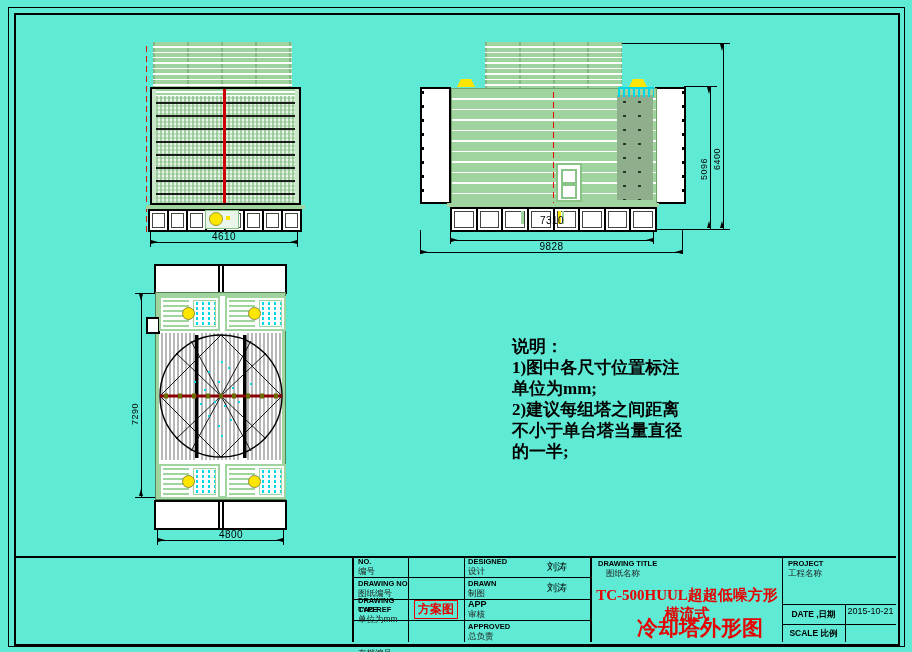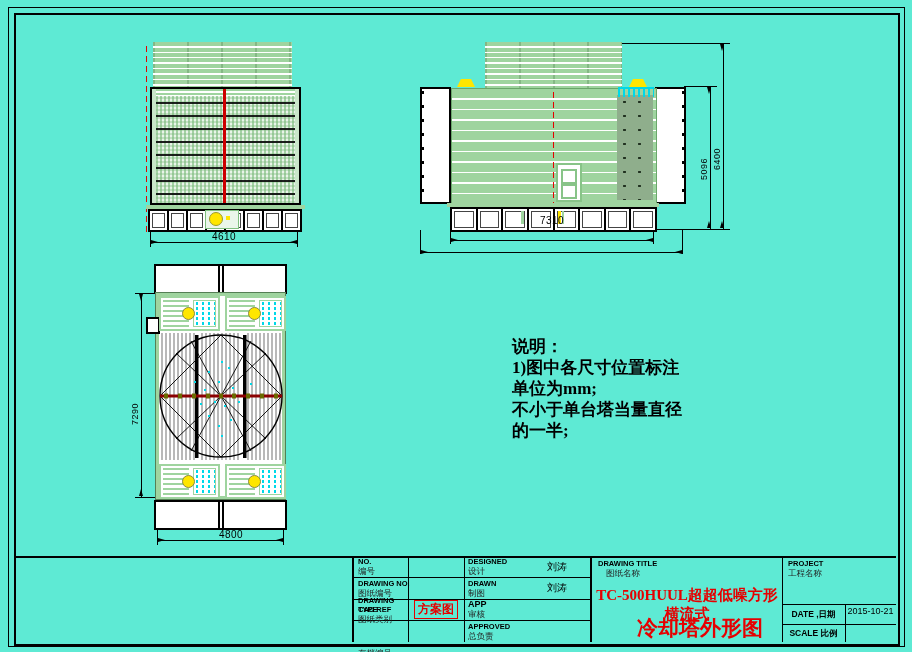--- a/index.html
+++ b/index.html
@@ -133,20 +133,21 @@
   <div class="abs hline" style="left:450px;top:240px;width:204px;"></div>
   <div class="abs ar R" style="left:451px;top:238px;"></div>
   <div class="abs ar L" style="left:646px;top:238px;"></div>
   <div class="abs dimtext" style="left:450px;top:215px;width:204px;">7310</div>
 
   <div class="abs vline" style="left:420px;top:230px;height:24px;"></div>
   <div class="abs vline" style="left:682px;top:230px;height:24px;"></div>
   <div class="abs hline" style="left:420px;top:252px;width:263px;"></div>
   <div class="abs ar R" style="left:421px;top:250px;"></div>
   <div class="abs ar L" style="left:675px;top:250px;"></div>
+  <div class="abs dimtext" style="left:420px;top:241px;width:263px;">9828</div>
 
   <div class="abs hline" style="left:622px;top:43px;width:108px;"></div>
   <div class="abs hline" style="left:684px;top:86px;width:33px;"></div>
   <div class="abs hline" style="left:657px;top:229px;width:73px;"></div>
   <div class="abs vline" style="left:710px;top:86px;height:143px;"></div>
   <div class="abs ar D" style="left:707px;top:87px;"></div>
   <div class="abs ar U" style="left:707px;top:221px;"></div>
   <div class="abs vtext" style="left:699px;top:120px;height:60px;">5096</div>
   <div class="abs vline" style="left:723px;top:43px;height:186px;"></div>
   <div class="abs ar D" style="left:720px;top:44px;"></div>
@@ -272,20 +273,21 @@
   <div class="abs vline" style="left:283px;top:528px;height:17px;"></div>
   <div class="abs hline" style="left:157px;top:540px;width:127px;"></div>
   <div class="abs ar R" style="left:158px;top:538px;"></div>
   <div class="abs ar L" style="left:276px;top:538px;"></div>
   <div class="abs dimtext" style="left:157px;top:529px;width:148px;">4800</div>
 
   <div class="abs notes" style="left:512px;top:336px;width:230px;">
     <div>说明：</div>
     <div>1)图中各尺寸位置标注</div>
     <div>单位为mm;</div>
+    <div>2)建议每组塔之间距离</div>
     <div>不小于单台塔当量直径</div>
     <div>的一半;</div>
   </div>
 
   <div class="abs hline2" style="left:14px;top:556px;width:882px;"></div>
   <div class="abs vline2" style="left:352px;top:556px;height:86px;"></div>
   <div class="abs vline2" style="left:590px;top:556px;height:86px;"></div>
 
 
   <div class="abs" style="left:354px;top:556px;width:236px;height:86px;">
@@ -298,21 +300,21 @@
     <div class="abs tb-cell" style="left:0;top:0;width:54px;height:21px;">
       <span class="tb-en">NO.</span>
       <span class="tb-cn">编号</span>
     </div>
     <div class="abs tb-cell" style="left:0;top:21px;width:54px;height:22px;">
       <span class="tb-en">DRAWING NO.</span>
       <span class="tb-cn">图纸编号</span>
     </div>
     <div class="abs tb-cell" style="left:0;top:43px;width:54px;height:21px;">
       <span class="tb-en">DRAWING TYPE</span>
-      <span class="tb-cn">图纸类别</span>
+      <span class="tb-cn">单位为mm</span>
     </div>
     <div class="abs tb-cell" style="left:0;top:64px;width:54px;height:22px;gap:34px;">
       <span class="tb-en">CAD REF</span>
       <span class="tb-cn">存档编号</span>
     </div>
     <div class="abs" style="left:54px;top:43px;width:56px;height:21px;display:flex;align-items:center;justify-content:center;">
       <span class="redbox">方案图</span>
     </div>
 
     <div class="abs tb-cell" style="left:110px;top:0;width:60px;height:21px;">

